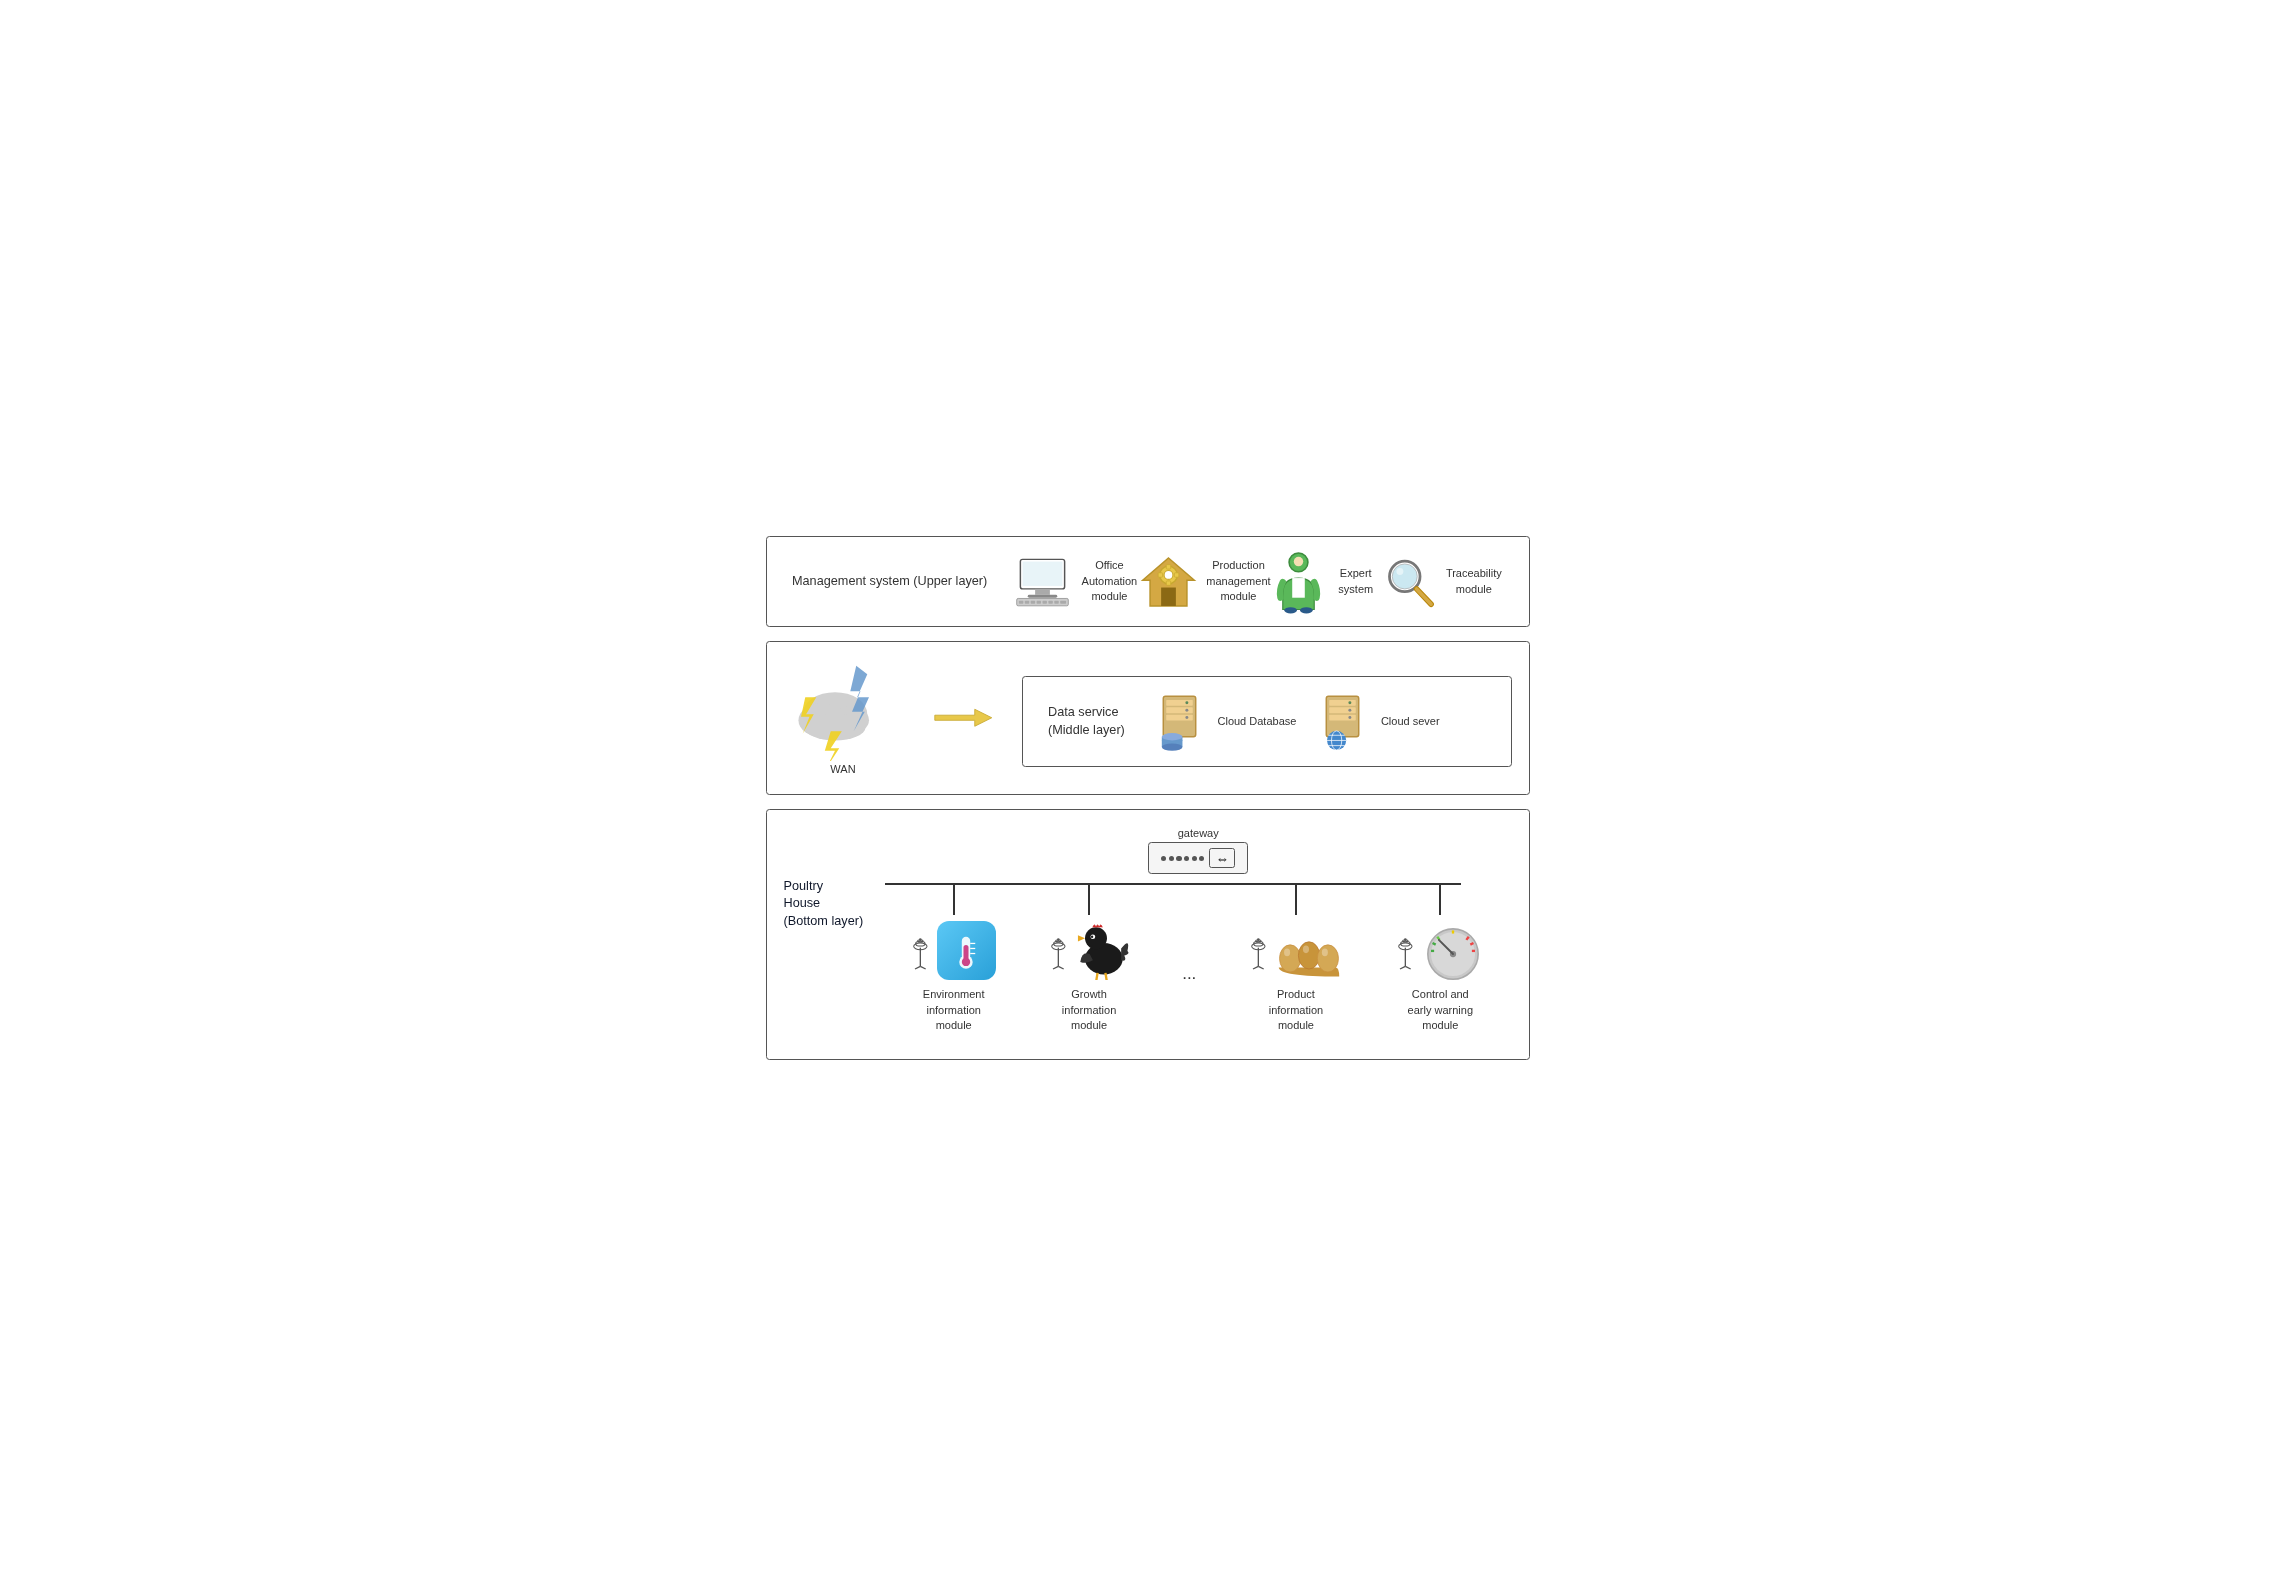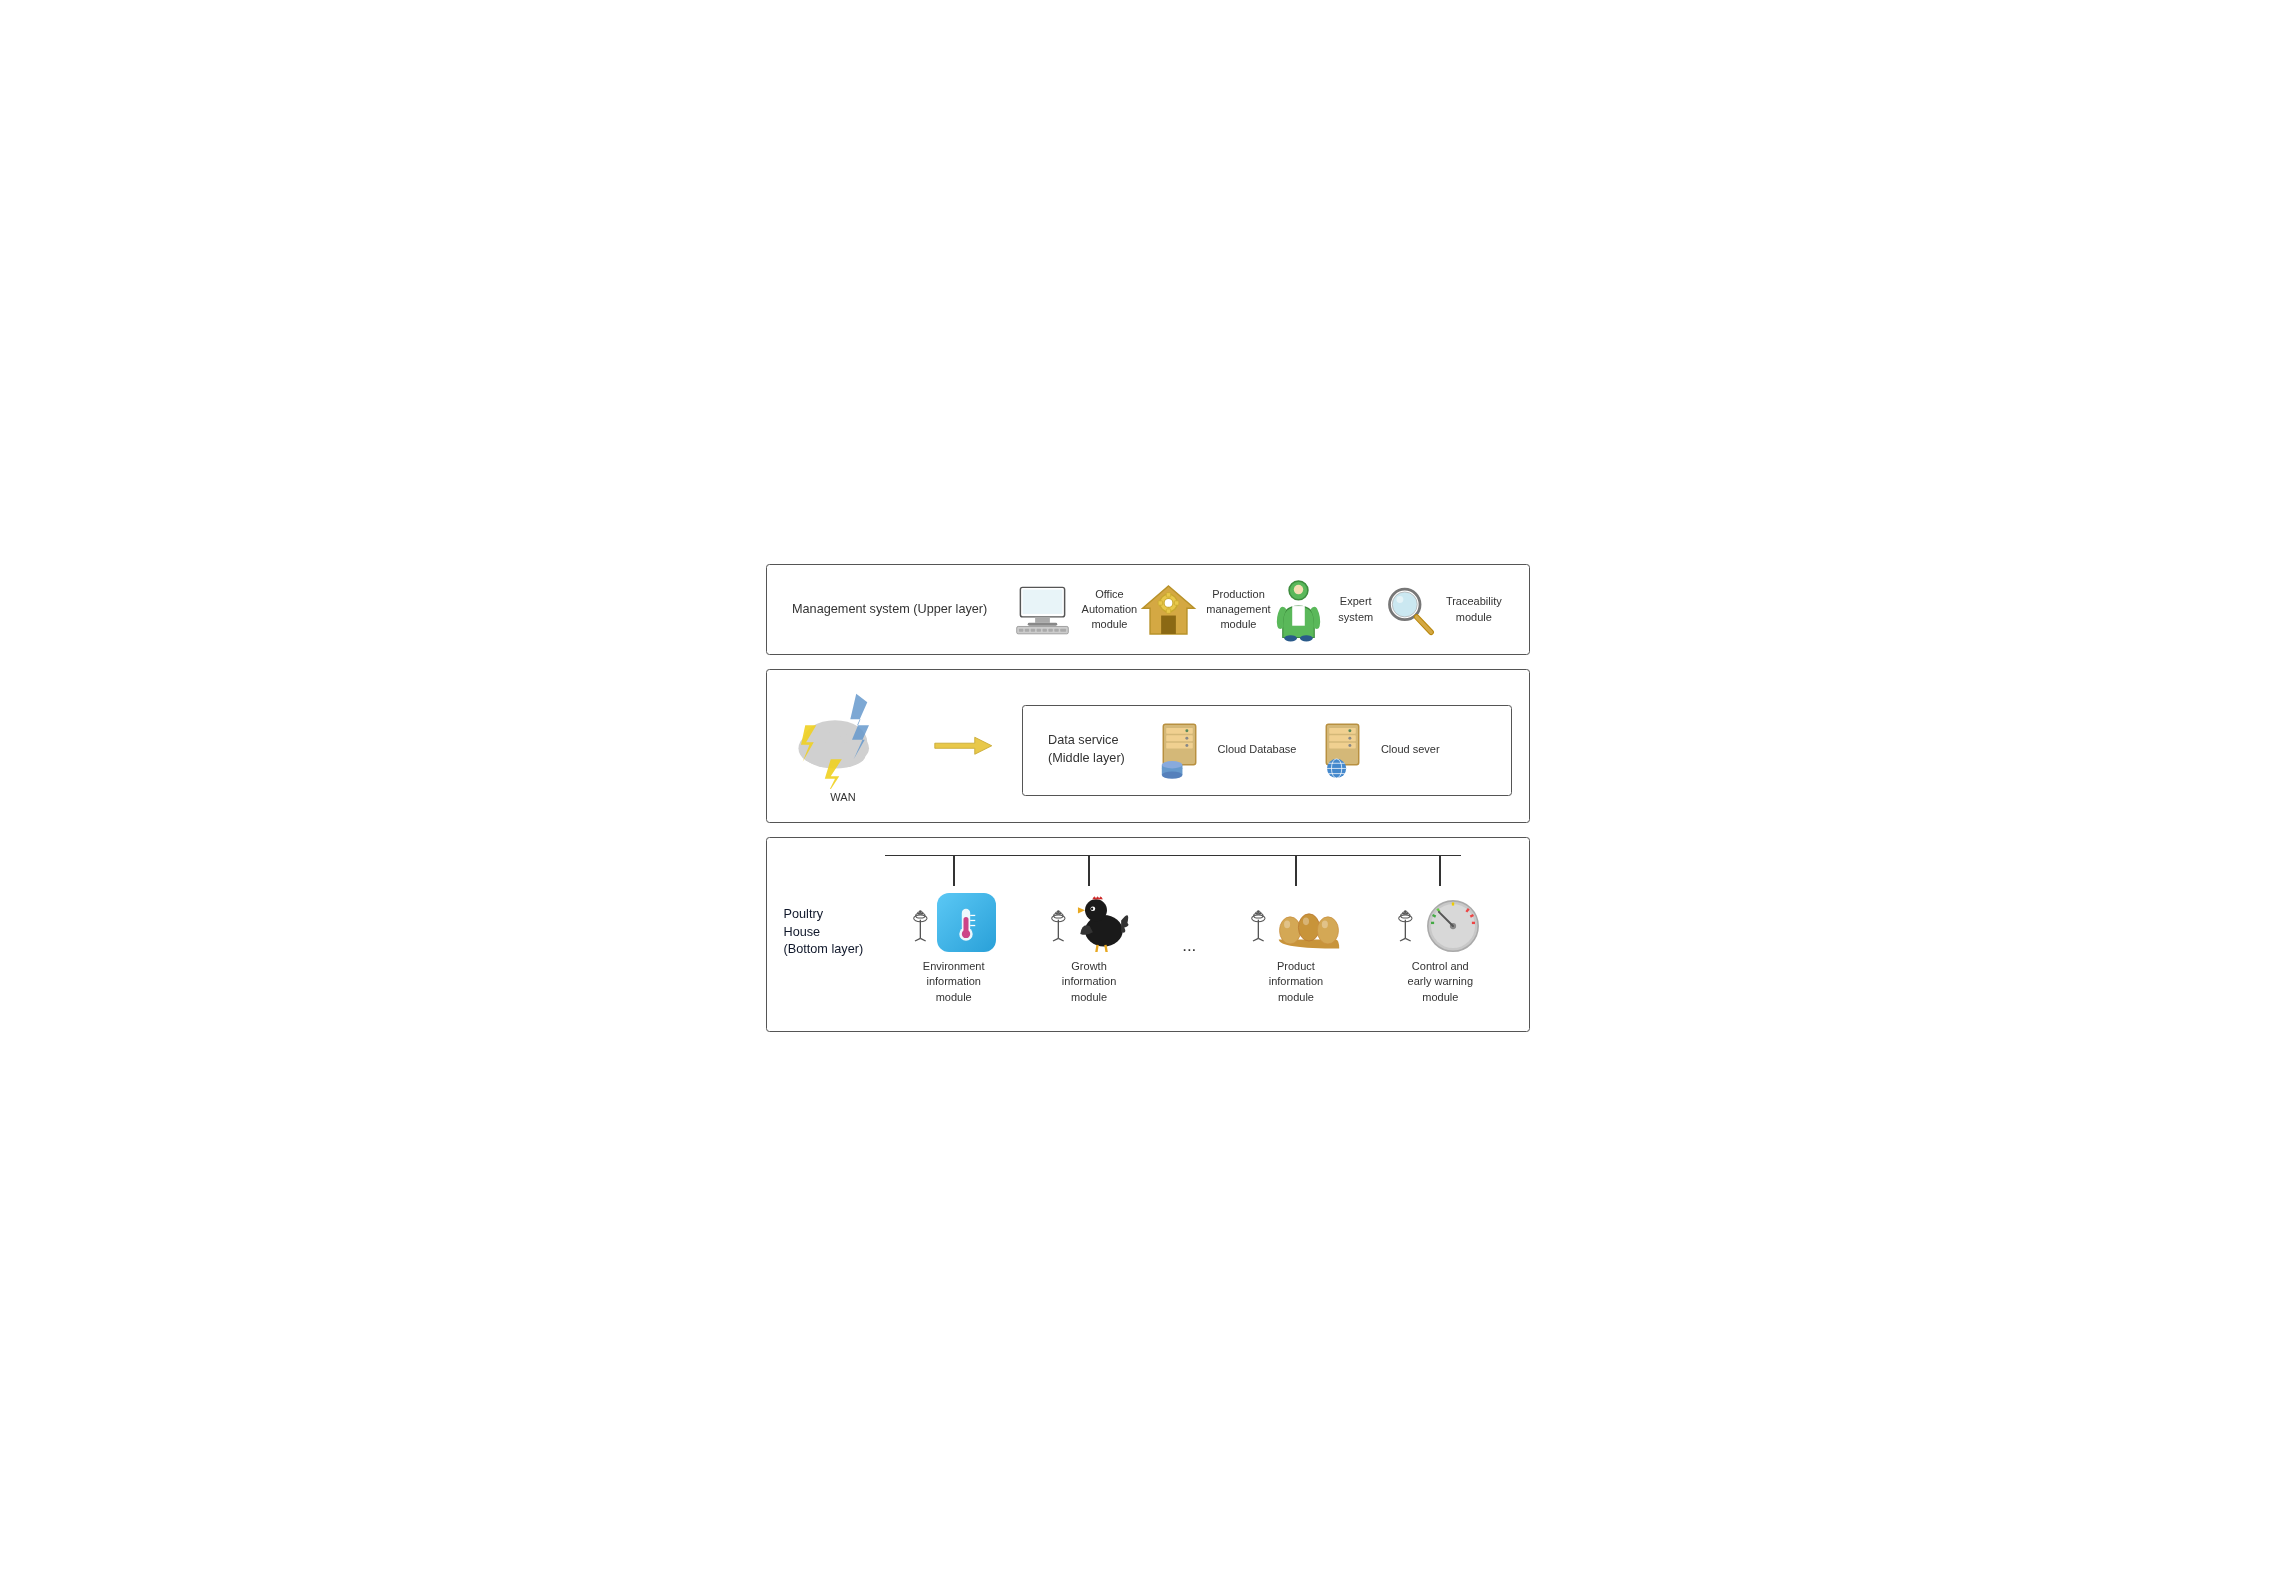--- a/index.html
+++ b/index.html
@@ -332,20 +332,34 @@
     </div>
   </div>
 
   <div class="layer-box bottom-layer">
     <div style="display:flex; align-items:flex-start;">
 
       <div class="bottom-label">Poultry<br>House<br>(Bottom layer)</div>
 
       <div style="flex:1;">
 
+        <div class="gateway-area">
+          <div class="gateway-label">gateway</div>
+          <div class="gateway-box">
+            <div class="gateway-dots">
+              <div class="gateway-dot"></div>
+              <div class="gateway-dot"></div>
+              <div class="gateway-dot"></div>
+              <div class="gateway-dot"></div>
+              <div class="gateway-dot"></div>
+              <div class="gateway-dot"></div>
+            </div>
+            <div style="border: 1.3px solid #555; border-radius: 2.5px; padding: 1.7px 5.1px; font-size:13.6px;">⇔</div>
+          </div>
+        </div>
 
         <div style="position:relative; height:1.7px; background:#333; margin: 0 51px 0 0;"></div>
 
         <div style="display:flex; justify-content:space-around; align-items:flex-start; padding-top: 0;">
 
           <div class="bottom-module">
             <div style="width:1.7px; height:30px; background:#333;"></div>
             <div style="display:flex; gap:6.8px; align-items:center;">
 
               <svg viewBox="0 0 28 50" width="18.7" height="38">

